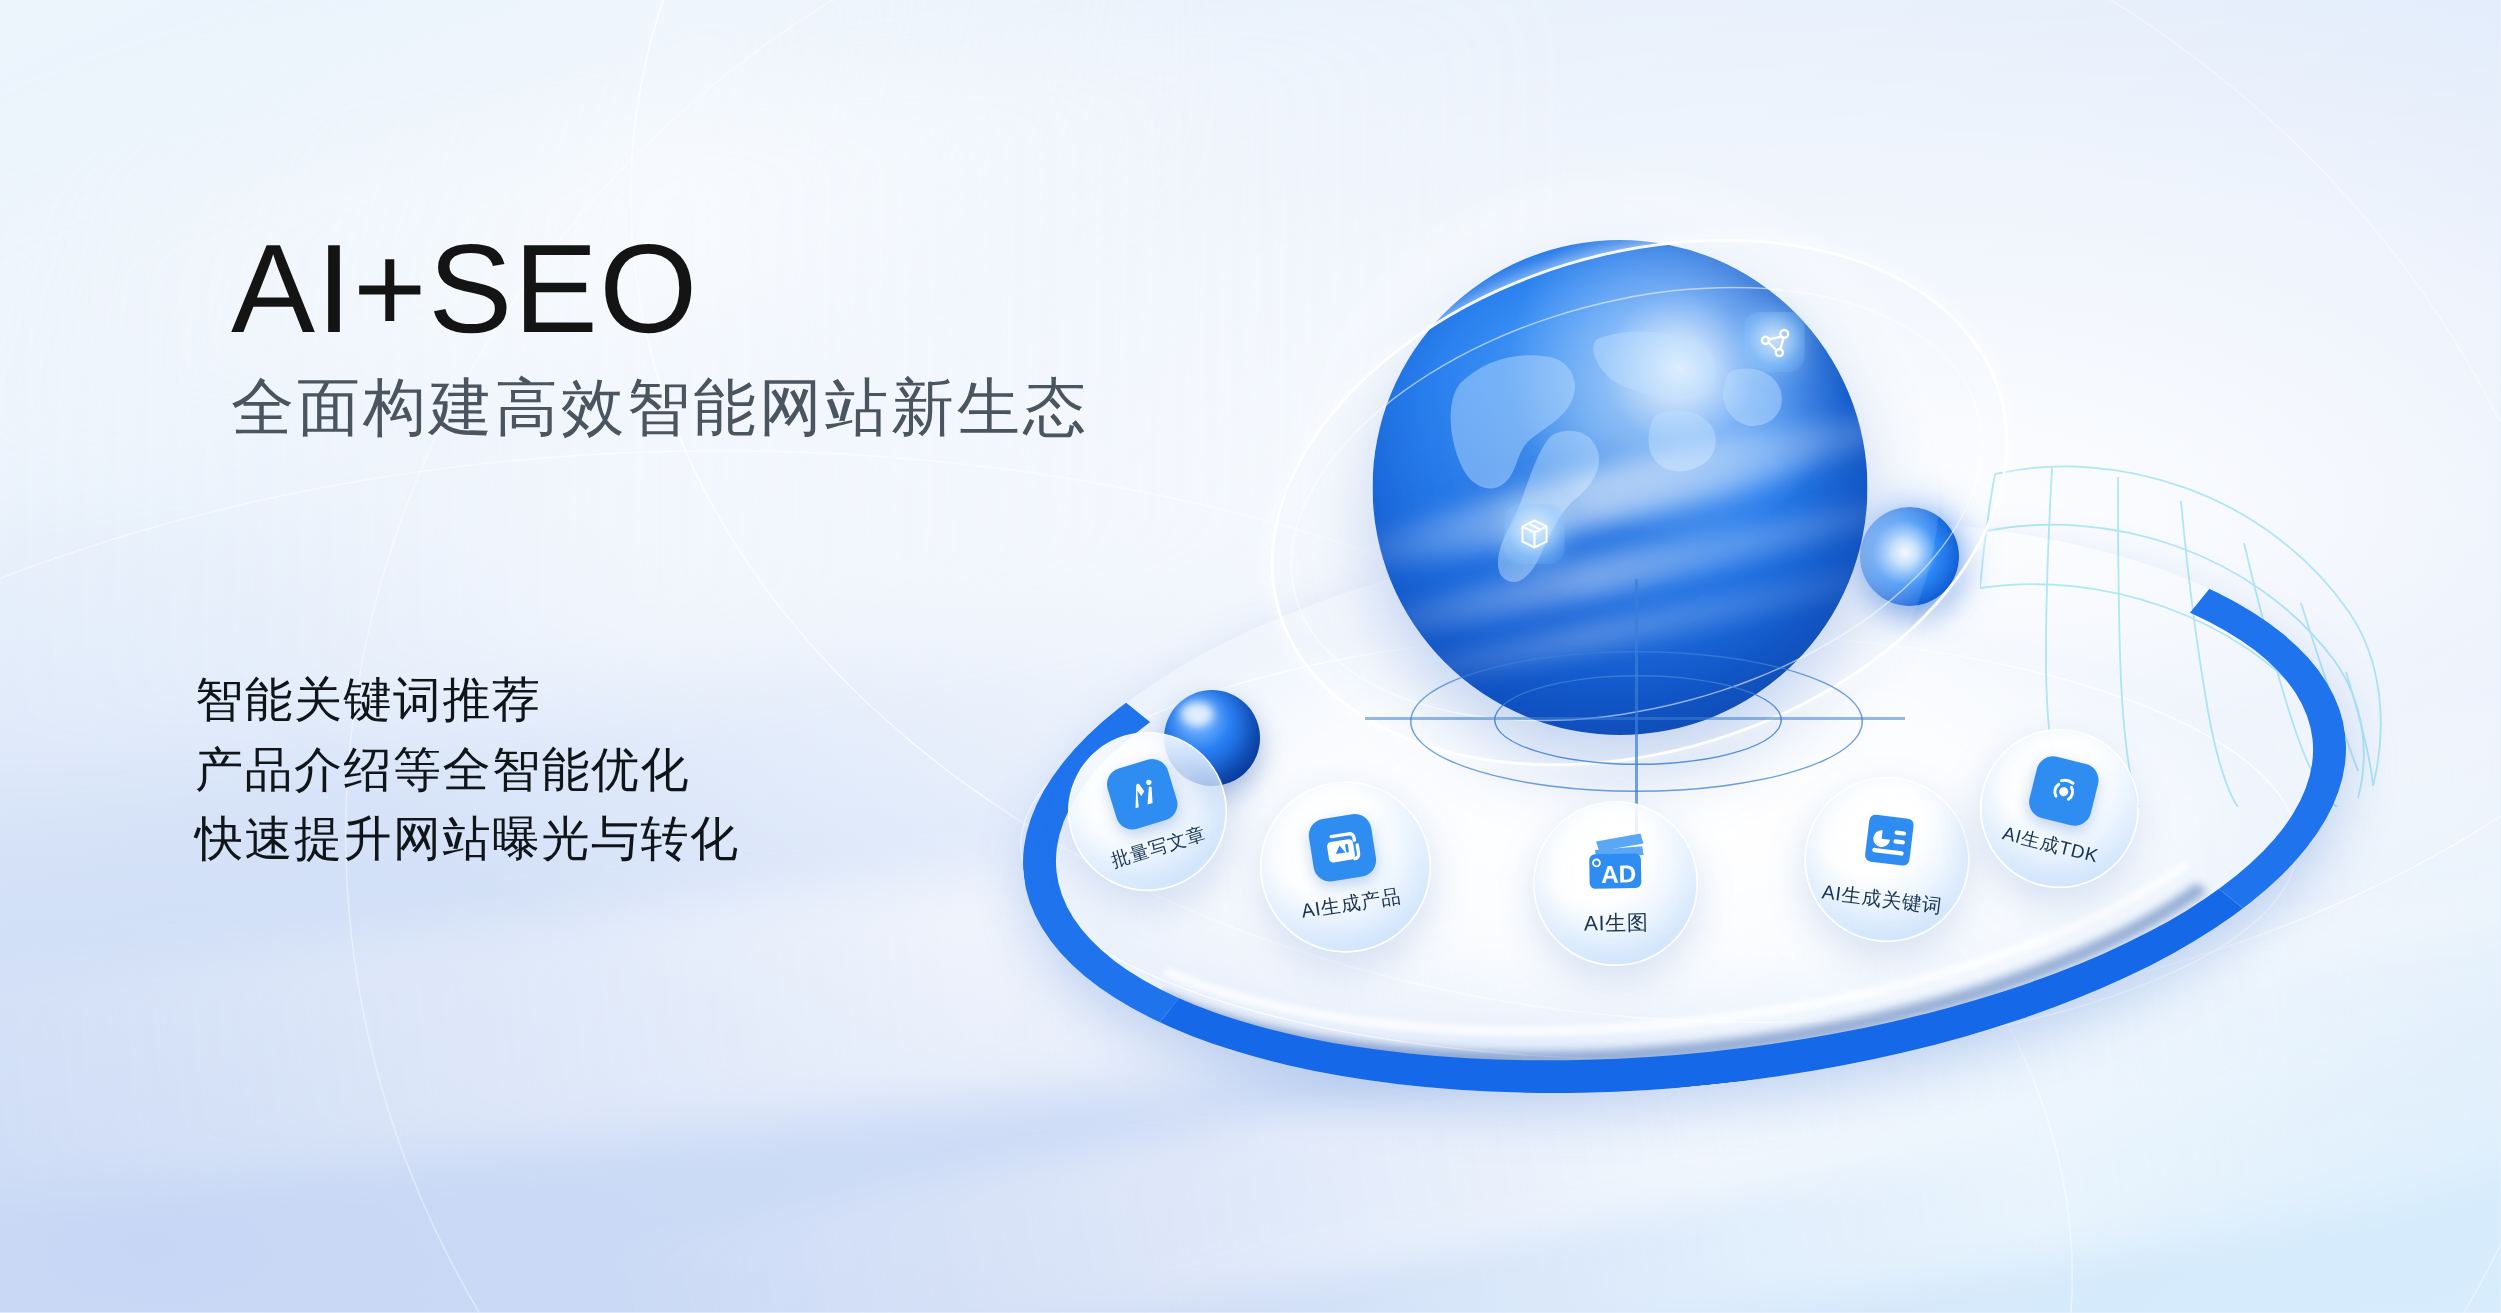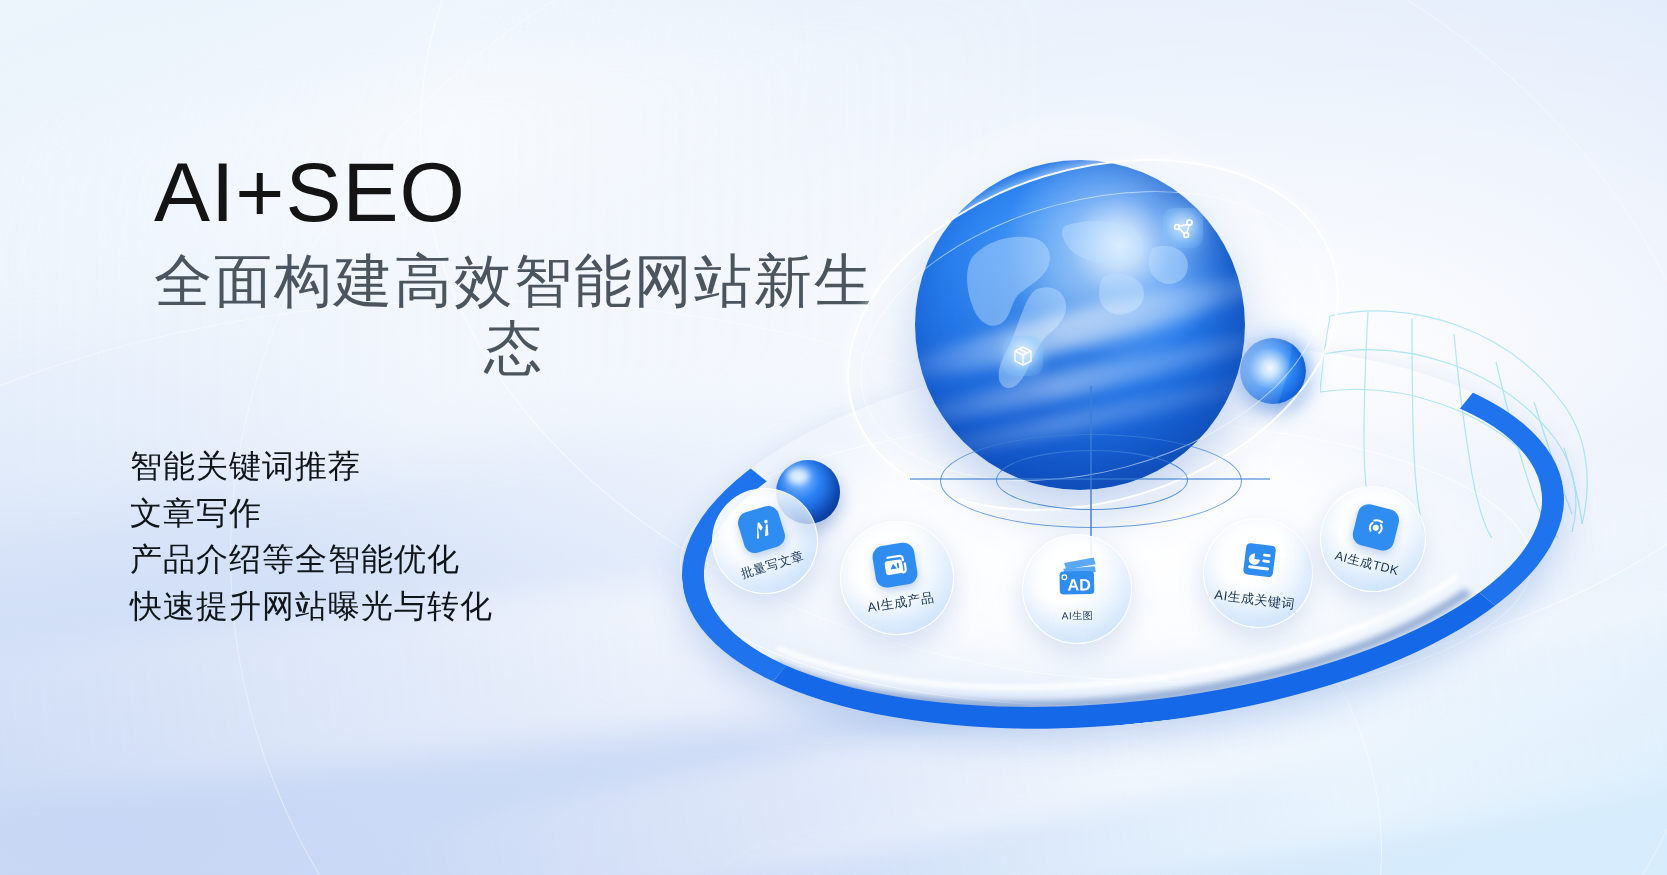--- a/index.html
+++ b/index.html
@@ -40,23 +40,22 @@
   .a2{left:230px;top:-120px;width:1500px;height:1350px;border-color:rgba(255,255,255,.45);}
   .a3{left:-420px;top:300px;width:1800px;height:1100px;border-color:rgba(255,255,255,.5);}
 
   
   .copy{position:absolute;left:112px;top:150px;width:720px;margin-left:42px;}
   .headline{
     font-size:84px;line-height:1.0;letter-spacing:1px;color:#141414;font-weight:400;
     font-family:"Liberation Sans","DejaVu Sans",sans-serif;margin:0;
   }
   .subline{
-    margin:14px 0 0 0;font-size:58px;line-height:1.15;color:#4a5560;font-weight:400;
+    margin:14px 0 0 0;font-size:42px;line-height:1.15;color:#4a5560;font-weight:400;
     letter-spacing:2px;
-    text-align:center;
   }
   .features{position:absolute;left:112px;top:443px;width:600px;}
   .feature{
     font-size:32px;line-height:1.46;color:#0f1519;font-weight:500;letter-spacing:1px;
     white-space:nowrap;
     margin-left:18px;
   }
 
   
   .scene{position:absolute;left:640px;top:120px;width:980px;height:640px;}
@@ -169,21 +168,21 @@
     border:1px solid rgba(255,255,255,.9);
     box-shadow:0 10px 26px rgba(60,110,190,.18), inset 0 -10px 22px rgba(160,200,245,.35), inset 6px 8px 18px rgba(255,255,255,.9);
     display:flex;flex-direction:column;align-items:center;justify-content:center;
   }
   .bubble .bicon{
     width:44px;height:44px;border-radius:11px;background:#2f8cf0;
     display:flex;align-items:center;justify-content:center;
     box-shadow:0 4px 10px rgba(40,110,200,.3);
   }
   .bubble .blabel{
-    margin-top:8px;font-size:10px;color:#18334f;letter-spacing:.5px;white-space:nowrap;font-weight:500;
+    margin-top:8px;font-size:14px;color:#18334f;letter-spacing:.5px;white-space:nowrap;font-weight:500;
   }
   .b1{left:712px;top:488px;width:104px;height:104px;transform:rotate(-17deg);}
   .b2{left:840px;top:521px;width:112px;height:112px;transform:rotate(-9deg);}
   .b3{left:1022px;top:534px;width:108px;height:108px;transform:rotate(-1deg);}
   .b4{left:1203px;top:518px;width:108px;height:108px;transform:rotate(7deg);}
   .b5{left:1320px;top:486px;width:104px;height:104px;transform:rotate(14deg);}
   .b1 .bicon,.b2 .bicon{width:42px;height:42px;}
   .b3 .bicon{background:transparent;box-shadow:none;width:52px;height:46px;}
   .b4 .bicon{background:transparent;box-shadow:none;width:46px;height:46px;}
   .b5 .bicon{width:42px;height:42px;}
@@ -204,21 +203,20 @@
   <div class="arcline a2"></div>
   <div class="arcline a3"></div>
 
   <div class="copy">
     <h1 class="headline">AI+SEO</h1>
     <p class="subline">全面构建高效智能网站新生态</p>
   </div>
 
   <div class="features">
     <div class="feature">智能关键词推荐</div>
-    <div class="feature">文章写作</div>
     <div class="feature">产品介绍等全智能优化</div>
     <div class="feature">快速提升网站曝光与转化</div>
   </div>
 
   <div class="scene">
 
     <div class="platform"></div>
     <div class="platform-edge"></div>
 
     <svg class="grid-mesh" viewBox="0 0 280 250">

